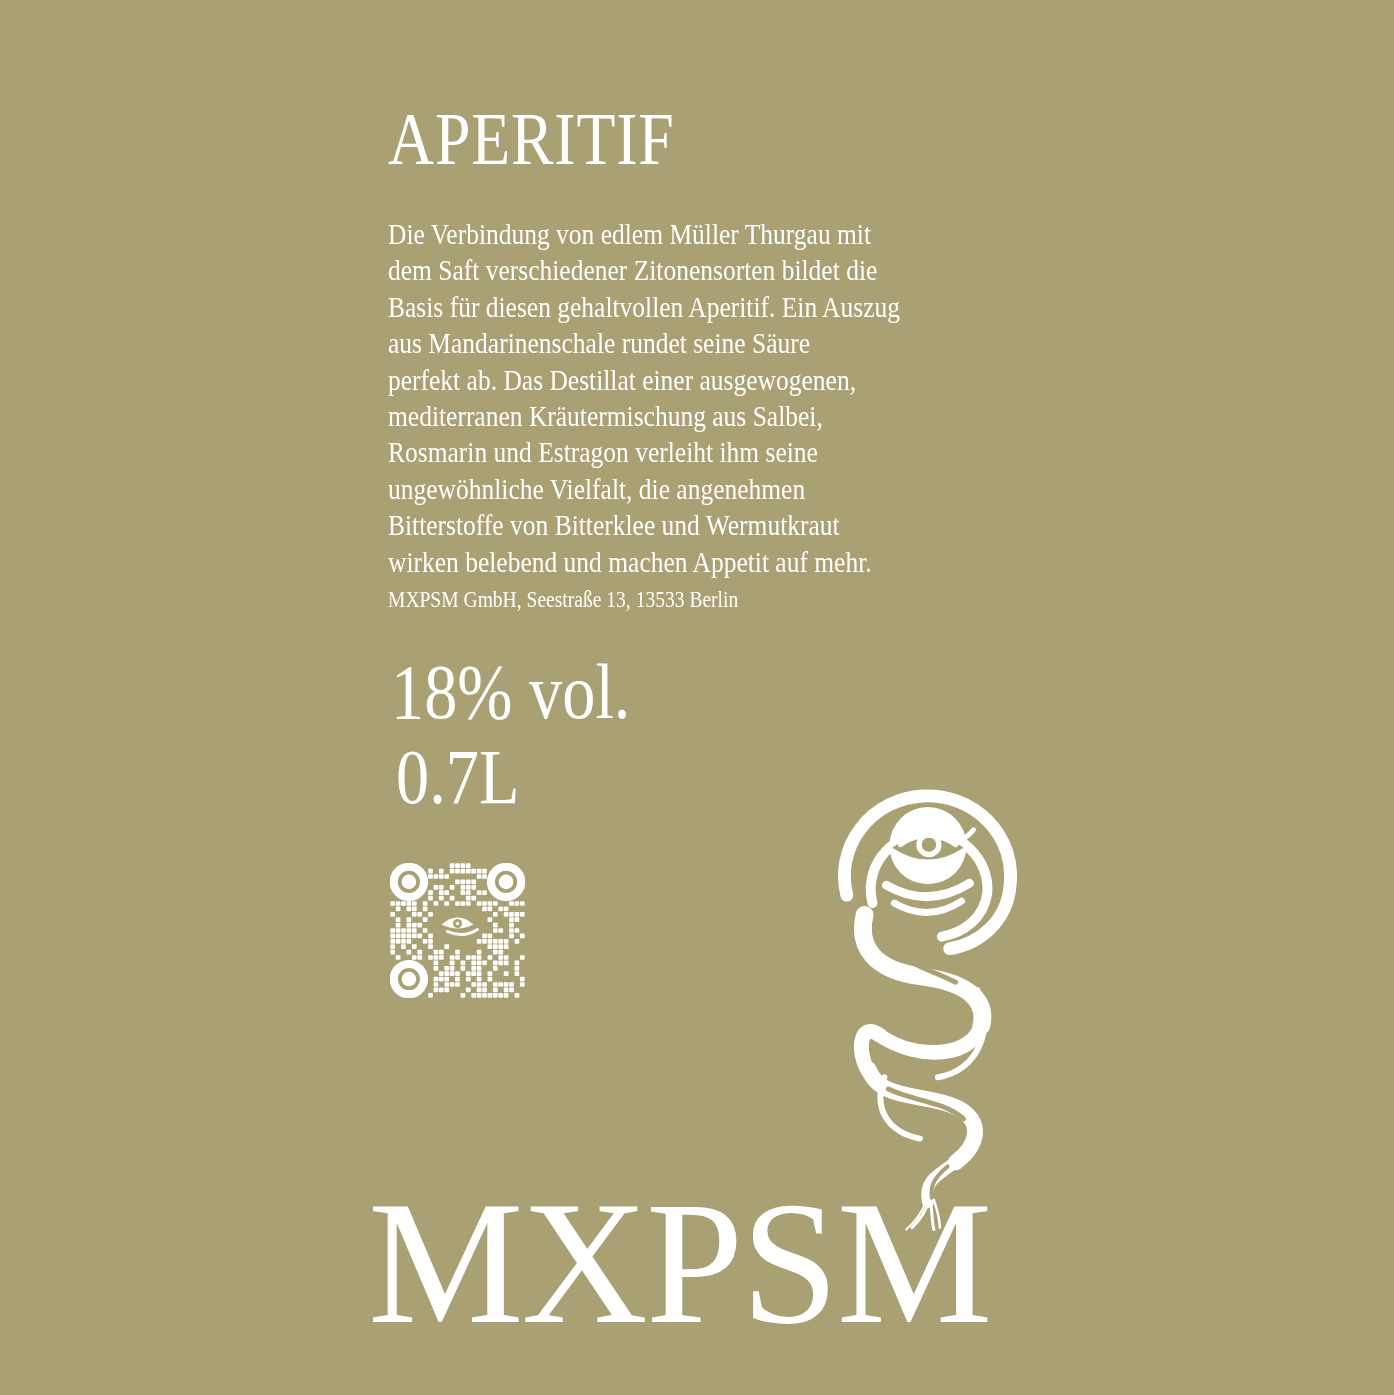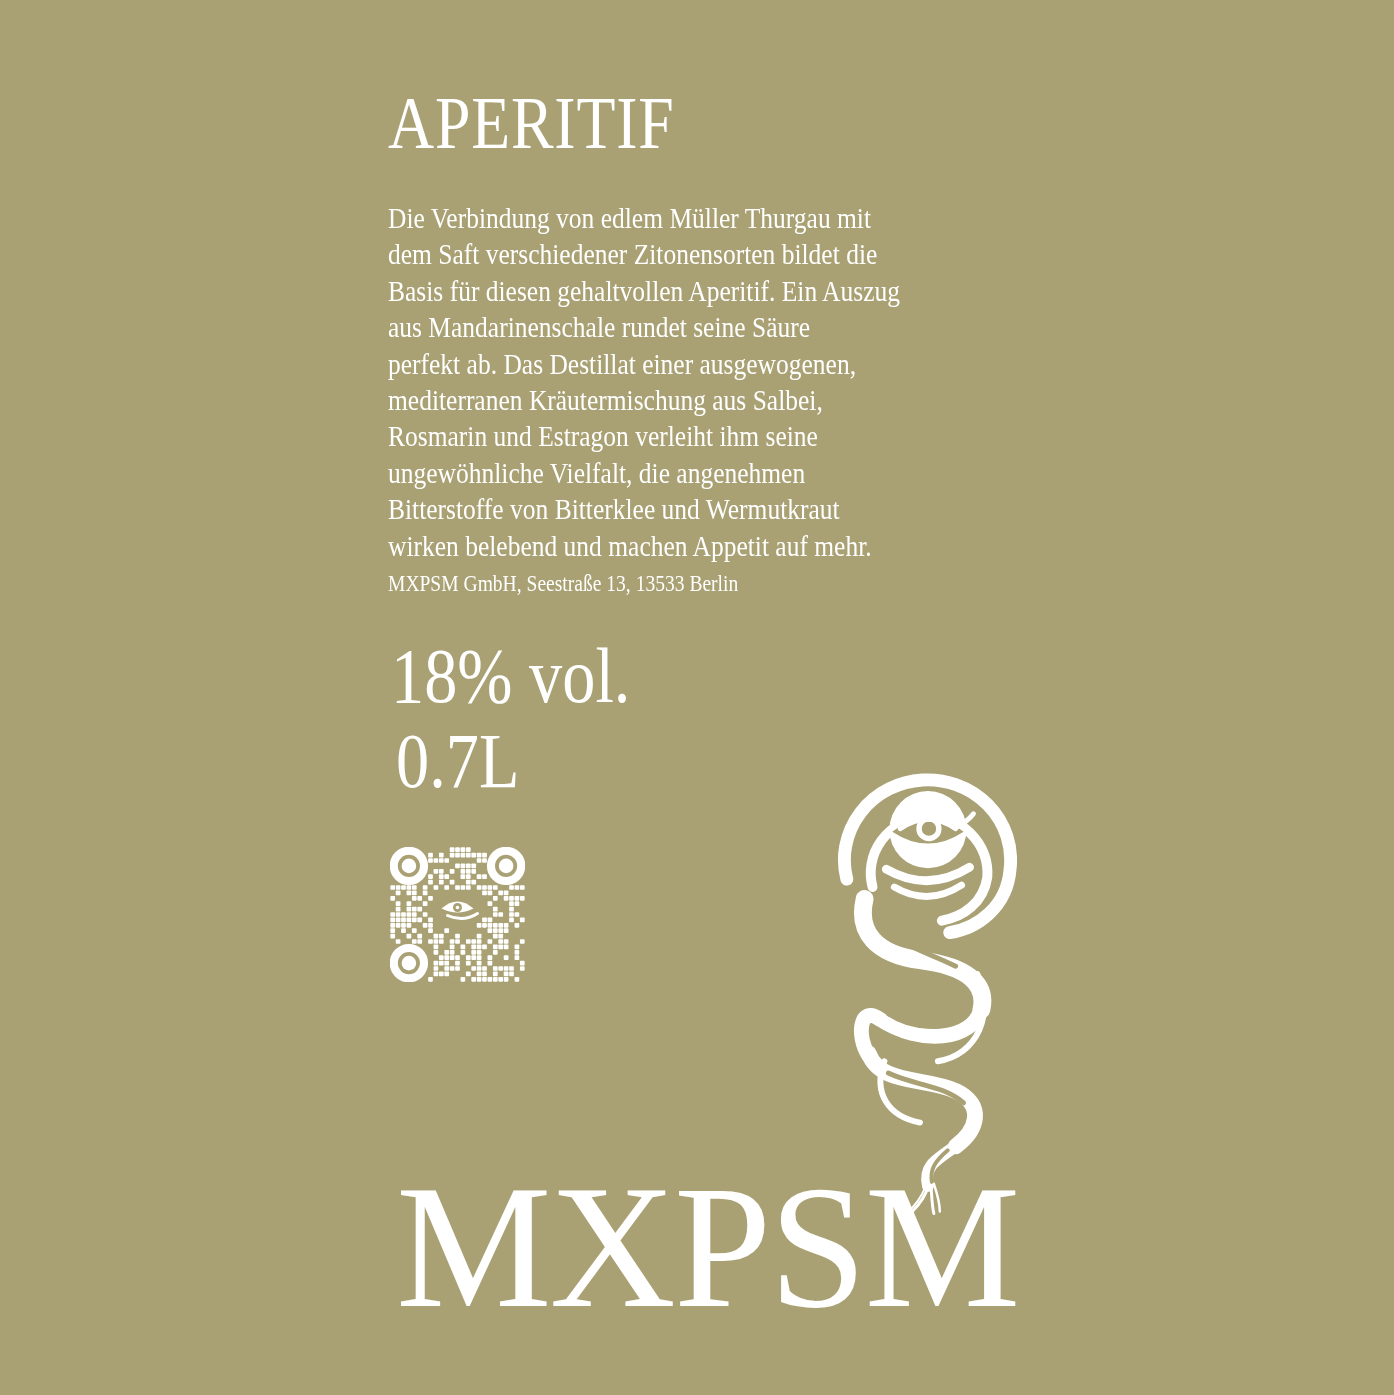--- a/index.html
+++ b/index.html
@@ -8,21 +8,21 @@
   }
   html,body{margin:0;padding:0;}
   body{
     width:1394px;height:1395px;
     background:var(--background);
     font-family:"Liberation Serif","DejaVu Serif",serif;
     color:var(--text);
     overflow:hidden;
     position:relative;
   }
-  .label{position:absolute;inset:0;}
+  .label{position:absolute;inset:0;margin-top:16px;}
   .title{
     position:absolute;left:388px;top:85px;
     font-size:75px;line-height:1;font-weight:normal;margin:0;
     letter-spacing:1px;
     transform:scaleX(.85);transform-origin:left top;
     white-space:nowrap;
   }
   .desc{
     position:absolute;left:388px;top:200px;width:860px;margin:0;
     font-size:30px;line-height:36.4px;
@@ -47,21 +47,21 @@
     transform:scaleX(.85);transform-origin:left top;
     white-space:nowrap;
   }
   .qr{
     position:absolute;left:390px;top:847px;width:135px;height:135px;
   }
   .logo{
     position:absolute;left:829px;top:756px;width:188px;height:460px;
   }
   .brand{
-    position:absolute;left:396px;top:1160px;
+    position:absolute;left:368px;top:1160px;
     font-size:175px;line-height:1;letter-spacing:-2px;
     white-space:nowrap;
   }
 </style>
 </head>
 <body>
 
 <div class="label">
 
   <h1 class="title">APERITIF</h1>

